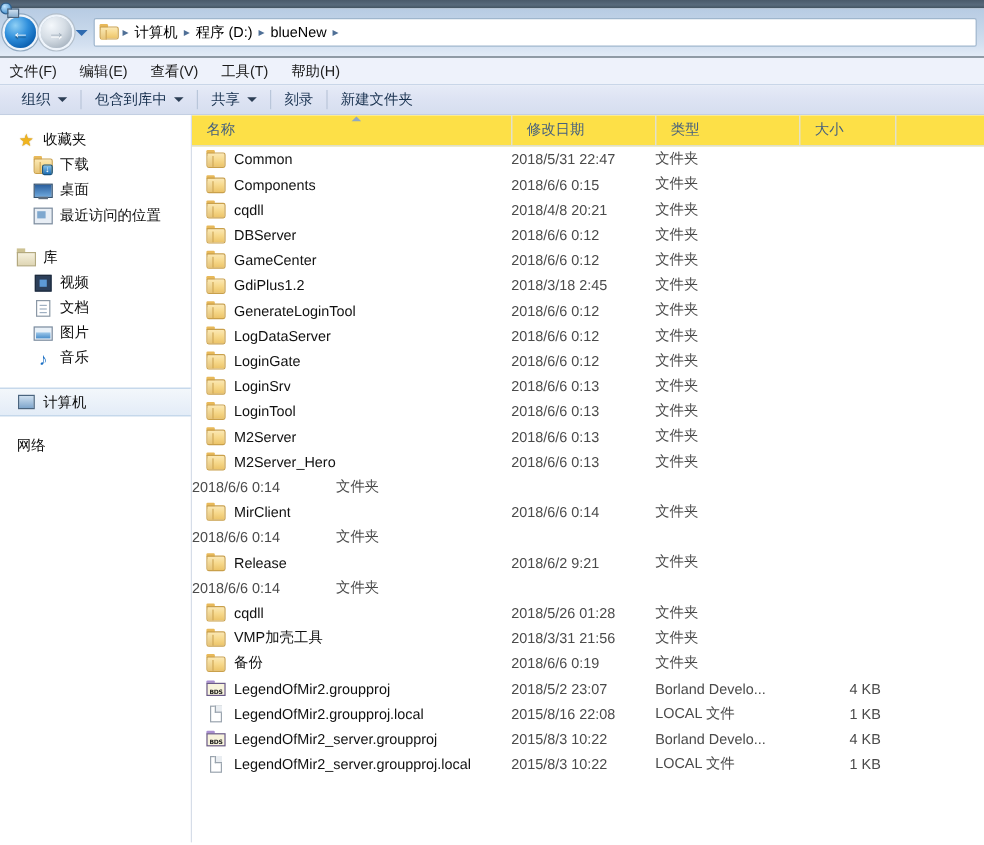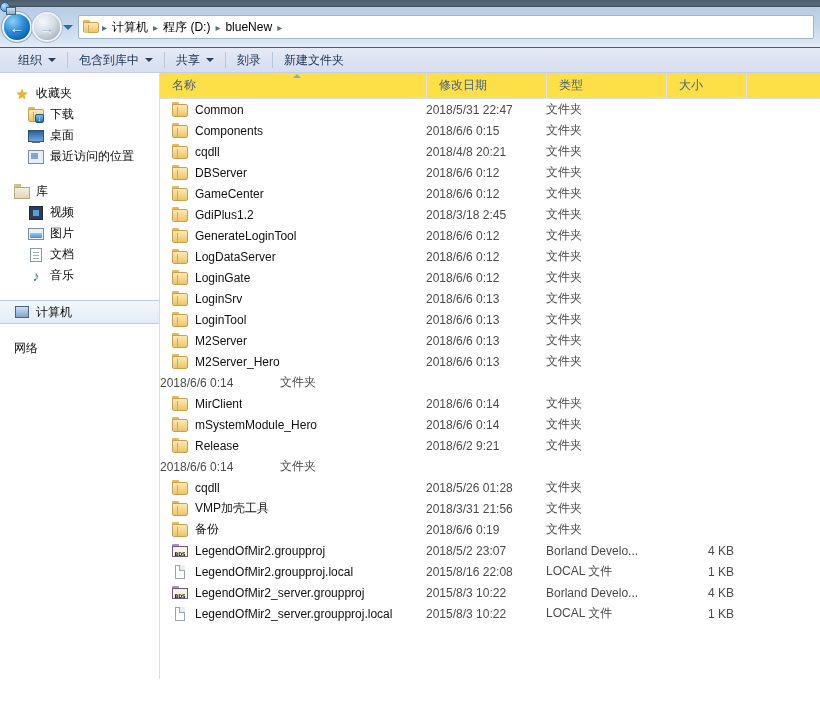--- a/index.html
+++ b/index.html
@@ -156,20 +156,27 @@
           <span class="sep">▸</span>
           <span class="crumb">程序 (D:)</span>
           <span class="sep">▸</span>
           <span class="crumb">blueNew</span>
           <span class="sep">▸</span>
         </div>
       </div>
     </div>
   </div>
 
+  <div class="menubar">
+    <span class="menuitem">文件(F)</span>
+    <span class="menuitem">编辑(E)</span>
+    <span class="menuitem">查看(V)</span>
+    <span class="menuitem">工具(T)</span>
+    <span class="menuitem">帮助(H)</span>
+  </div>
 
   <div class="toolbar">
     <div class="tbtn">
       <span>组织</span>
       <span class="tcaret"></span>
     </div>
     <div class="tbsep"></div>
     <div class="tbtn">
       <span>包含到库中</span>
       <span class="tcaret"></span>
@@ -230,29 +237,29 @@
         <span class="sblabel">库</span>
       </div>
       <div class="sbrow child">
         <span class="sbicon">
             <span class="ic-video"></span>
           </span>
         <span class="sblabel">视频</span>
       </div>
       <div class="sbrow child">
         <span class="sbicon">
+            <span class="ic-doc"></span>
+          </span>
+        <span class="sblabel">文档</span>
+      </div>
+      <div class="sbrow child">
+        <span class="sbicon">
             <span class="ic-pic"></span>
           </span>
         <span class="sblabel">图片</span>
-      </div>
-      <div class="sbrow child">
-        <span class="sbicon">
-            <span class="ic-doc"></span>
-          </span>
-        <span class="sblabel">文档</span>
       </div>
       <div class="sbrow child">
         <span class="sbicon">
             <span class="ic-music">♪</span>
           </span>
         <span class="sblabel">音乐</span>
       </div>
 
       <div class="sbgap"></div>
 
@@ -473,28 +480,20 @@
                 <span class="body"></span>
                 <span class="flap"></span>
               </span>
               <span class="nm">MirClient</span>
             </div>
             <div class="c-date">2018/6/6 0:14</div>
             <div class="c-type">文件夹</div>
             <div class="c-size"></div>
           </div>
           <div class="row">
-            <div class="c-name">
-              <span class="ricon fold">
-                <span class="tab"></span>
-                <span class="body"></span>
-                <span class="flap"></span>
-              </span>
-              <span class="nm">mSystemModule_Hero</span>
-            </div>
             <div class="c-date">2018/6/6 0:14</div>
             <div class="c-type">文件夹</div>
             <div class="c-size"></div>
           </div>
           <div class="row">
             <div class="c-name">
               <span class="ricon fold">
                 <span class="tab"></span>
                 <span class="body"></span>
                 <span class="flap"></span>

